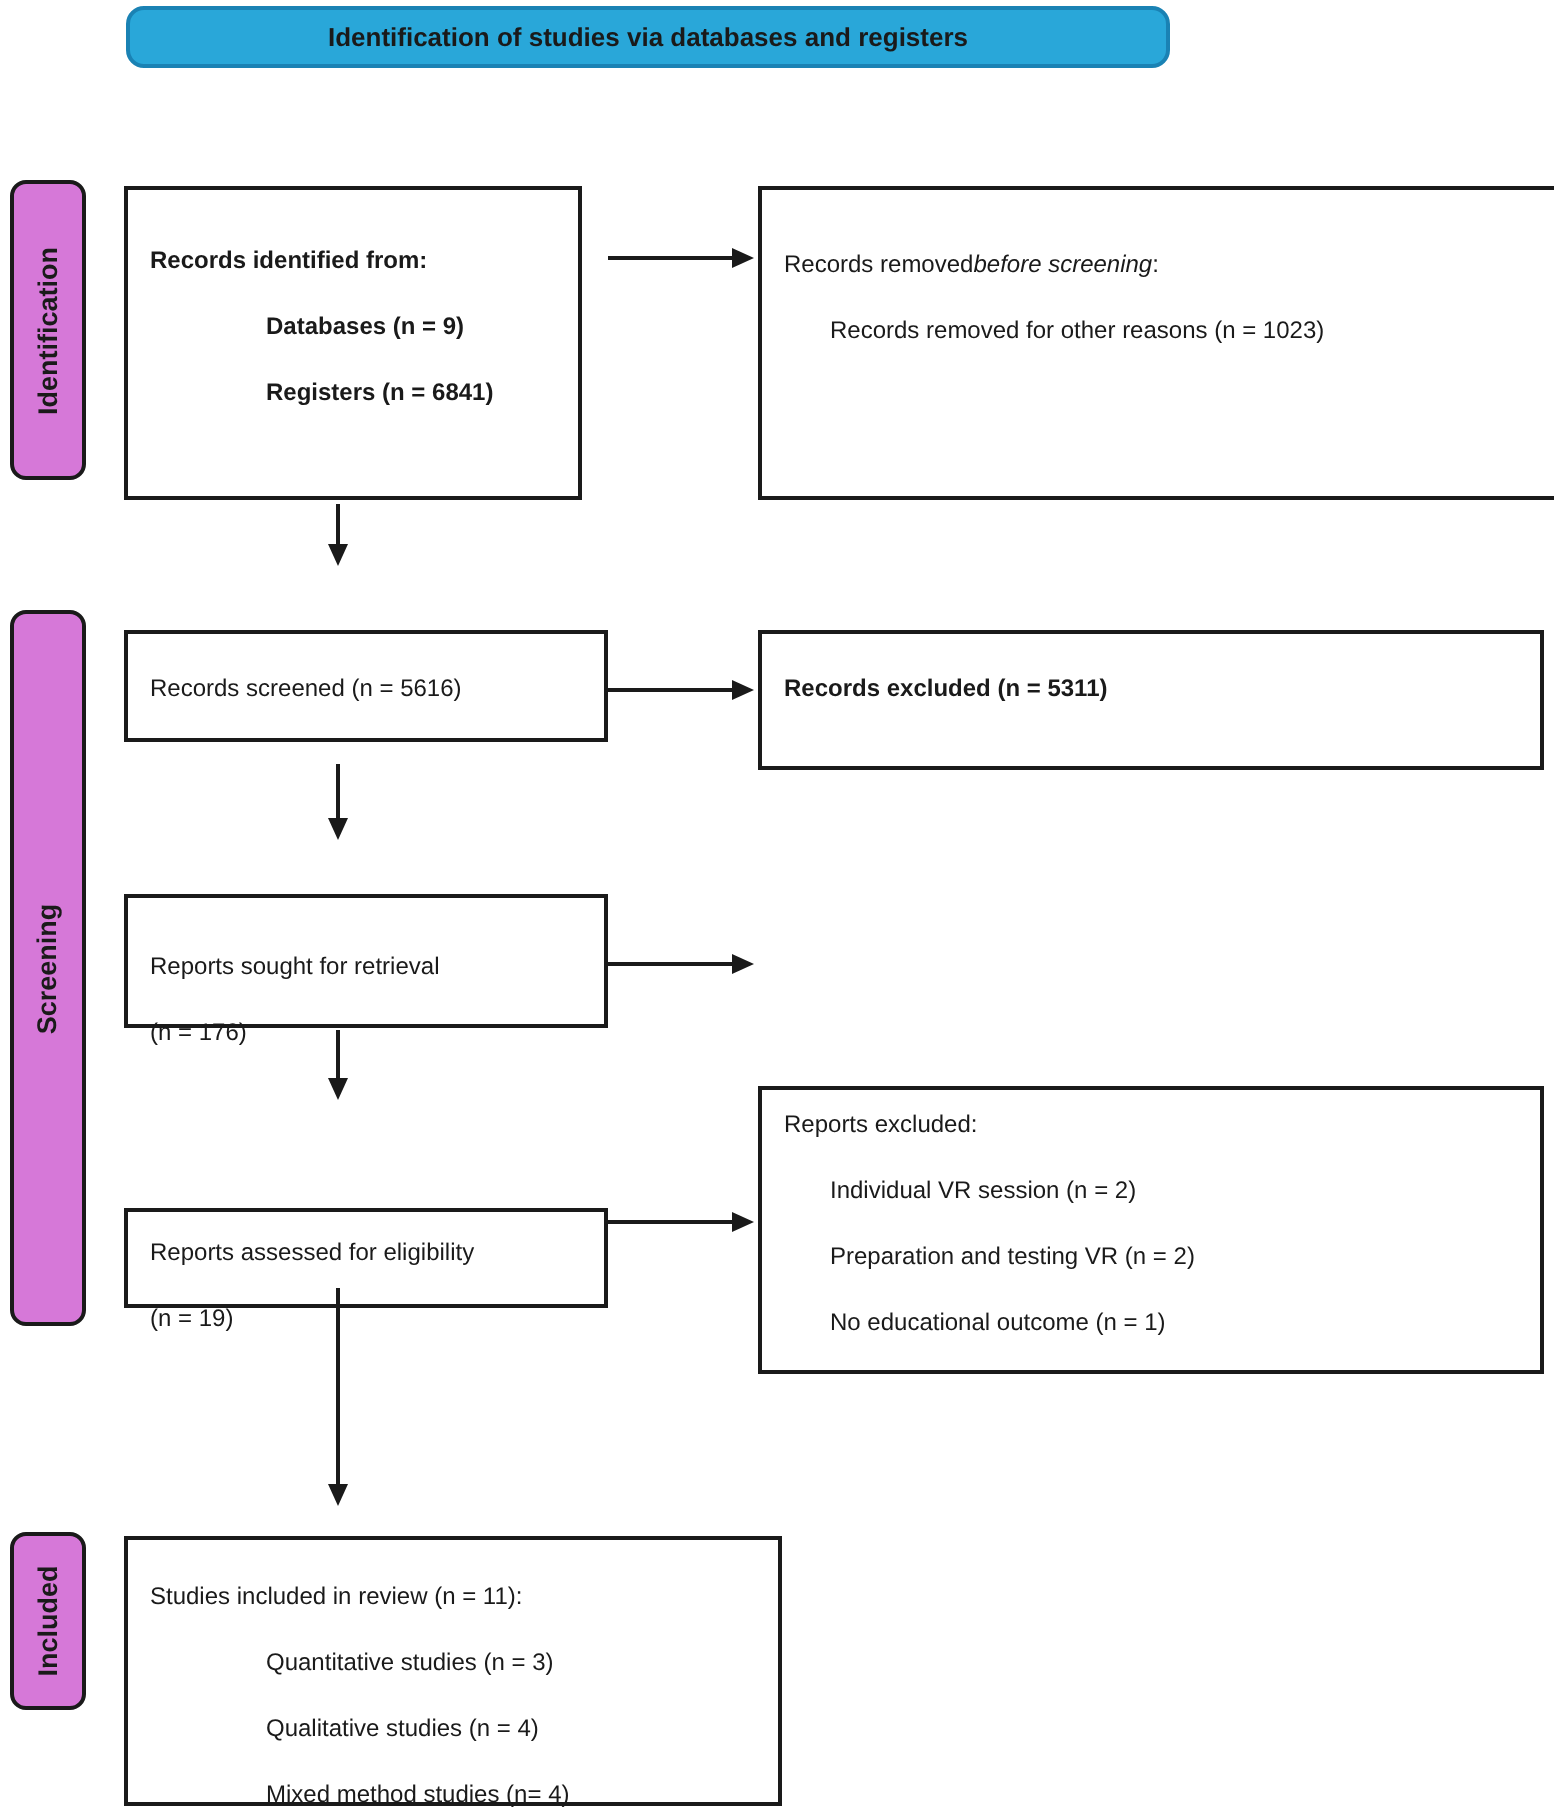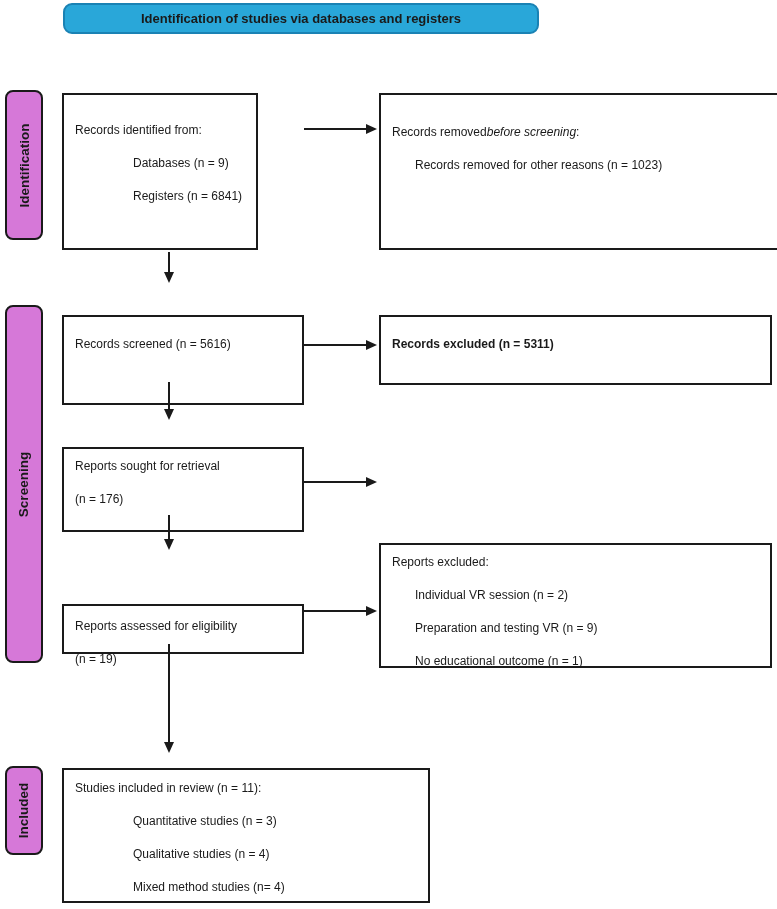--- a/index.html
+++ b/index.html
@@ -10,21 +10,21 @@
     --header-border:#1a82b4;
     --stage-fill:#d678d8;
   }
   html,body{margin:0;padding:0;background:#fff;}
   .canvas{
     position:relative;width:777px;height:909px;background:#fff;
     font-family:"Liberation Sans",sans-serif;font-size:12px;color:var(--text);
     overflow:hidden;
   }
   .banner{
-    position:absolute;left:63px;top:3px;width:476px;height:31px;
+    position:absolute;left:63px;top:3px;width:522px;height:31px;
     background:var(--header-fill);border:2px solid var(--header-border);
     border-radius:9px;box-sizing:border-box;
     display:flex;align-items:center;justify-content:center;
     font-weight:bold;font-size:13px;
   }
   .stage{
     position:absolute;background:var(--stage-fill);
     border:2px solid var(--box-border);border-radius:8px;box-sizing:border-box;
     display:flex;align-items:center;justify-content:center;
   }
@@ -35,29 +35,29 @@
   #stage-identification{left:5px;top:90px;width:38px;height:150px;}
   #stage-screening{left:5px;top:305px;width:38px;height:358px;}
   #stage-included{left:5px;top:766px;width:38px;height:89px;}
   .fbox{
     position:absolute;background:#fff;border:2px solid var(--box-border);
     box-sizing:border-box;padding-left:11px;padding-right:8px;
   }
   .line{height:33px;display:flex;align-items:center;white-space:nowrap;}
   .ind-a{padding-left:58px;}
   .ind-b{padding-left:23px;}
-  #box1L{left:62px;top:93px;width:196px;height:157px;padding-top:18px;}
+  #box1L{left:62px;top:93px;width:229px;height:157px;padding-top:18px;font-weight:bold;}
   #box1R{left:379px;top:93px;width:464px;height:157px;padding-top:20px;}
-  #box2L{left:62px;top:315px;width:242px;height:90px;padding-top:10px;}
+  #box2L{left:62px;top:315px;width:242px;height:56px;padding-top:10px;}
   #box2R{left:379px;top:315px;width:393px;height:70px;padding-top:10px;font-weight:bold;}
-  #box3L{left:62px;top:447px;width:242px;height:85px;padding-top:0;}
+  #box3L{left:62px;top:447px;width:242px;height:67px;padding-top:17px;}
   #box3R{left:379px;top:452px;width:393px;height:64px;padding-top:15px;}
   #box4L{left:62px;top:604px;width:242px;height:50px;padding-top:3px;}
-  #box4R{left:379px;top:543px;width:393px;height:125px;padding-top:0;}
-  #boxBot{left:62px;top:768px;width:368px;height:135px;padding-top:1px;}
+  #box4R{left:379px;top:543px;width:393px;height:144px;padding-top:0;}
+  #boxBot{left:62px;top:768px;width:329px;height:135px;padding-top:11px;}
   .arrow-line-h{position:absolute;height:2px;background:var(--arrow);}
   .arrow-line-v{position:absolute;width:2px;background:var(--arrow);}
   .arrow-head-right{
     position:absolute;width:0;height:0;
     border-top:5px solid transparent;border-bottom:5px solid transparent;
     border-left:11px solid var(--arrow);
   }
   .arrow-head-down{
     position:absolute;width:0;height:0;
     border-left:5px solid transparent;border-right:5px solid transparent;
@@ -109,21 +109,21 @@
     <div class="line">(n = 176)</div>
   </div>
 
   <div class="fbox" id="box4L">
     <div class="line">Reports assessed for eligibility</div>
     <div class="line">(n = 19)</div>
   </div>
   <div class="fbox" id="box4R">
     <div class="line">Reports excluded:</div>
     <div class="line ind-b">Individual VR session (n = 2)</div>
-    <div class="line ind-b">Preparation and testing VR (n = 9)</div>
+    <div class="line ind-b">Preparation and testing VR (n = 2)</div>
     <div class="line ind-b">No educational outcome (n = 1)</div>
   </div>
 
   <div class="fbox" id="boxBot">
     <div class="line">Studies included in review (n = 11):</div>
     <div class="line ind-a">Quantitative studies (n = 3)</div>
     <div class="line ind-a">Qualitative studies (n = 4)</div>
     <div class="line ind-a">Mixed method studies (n= 4)</div>
   </div>
 

